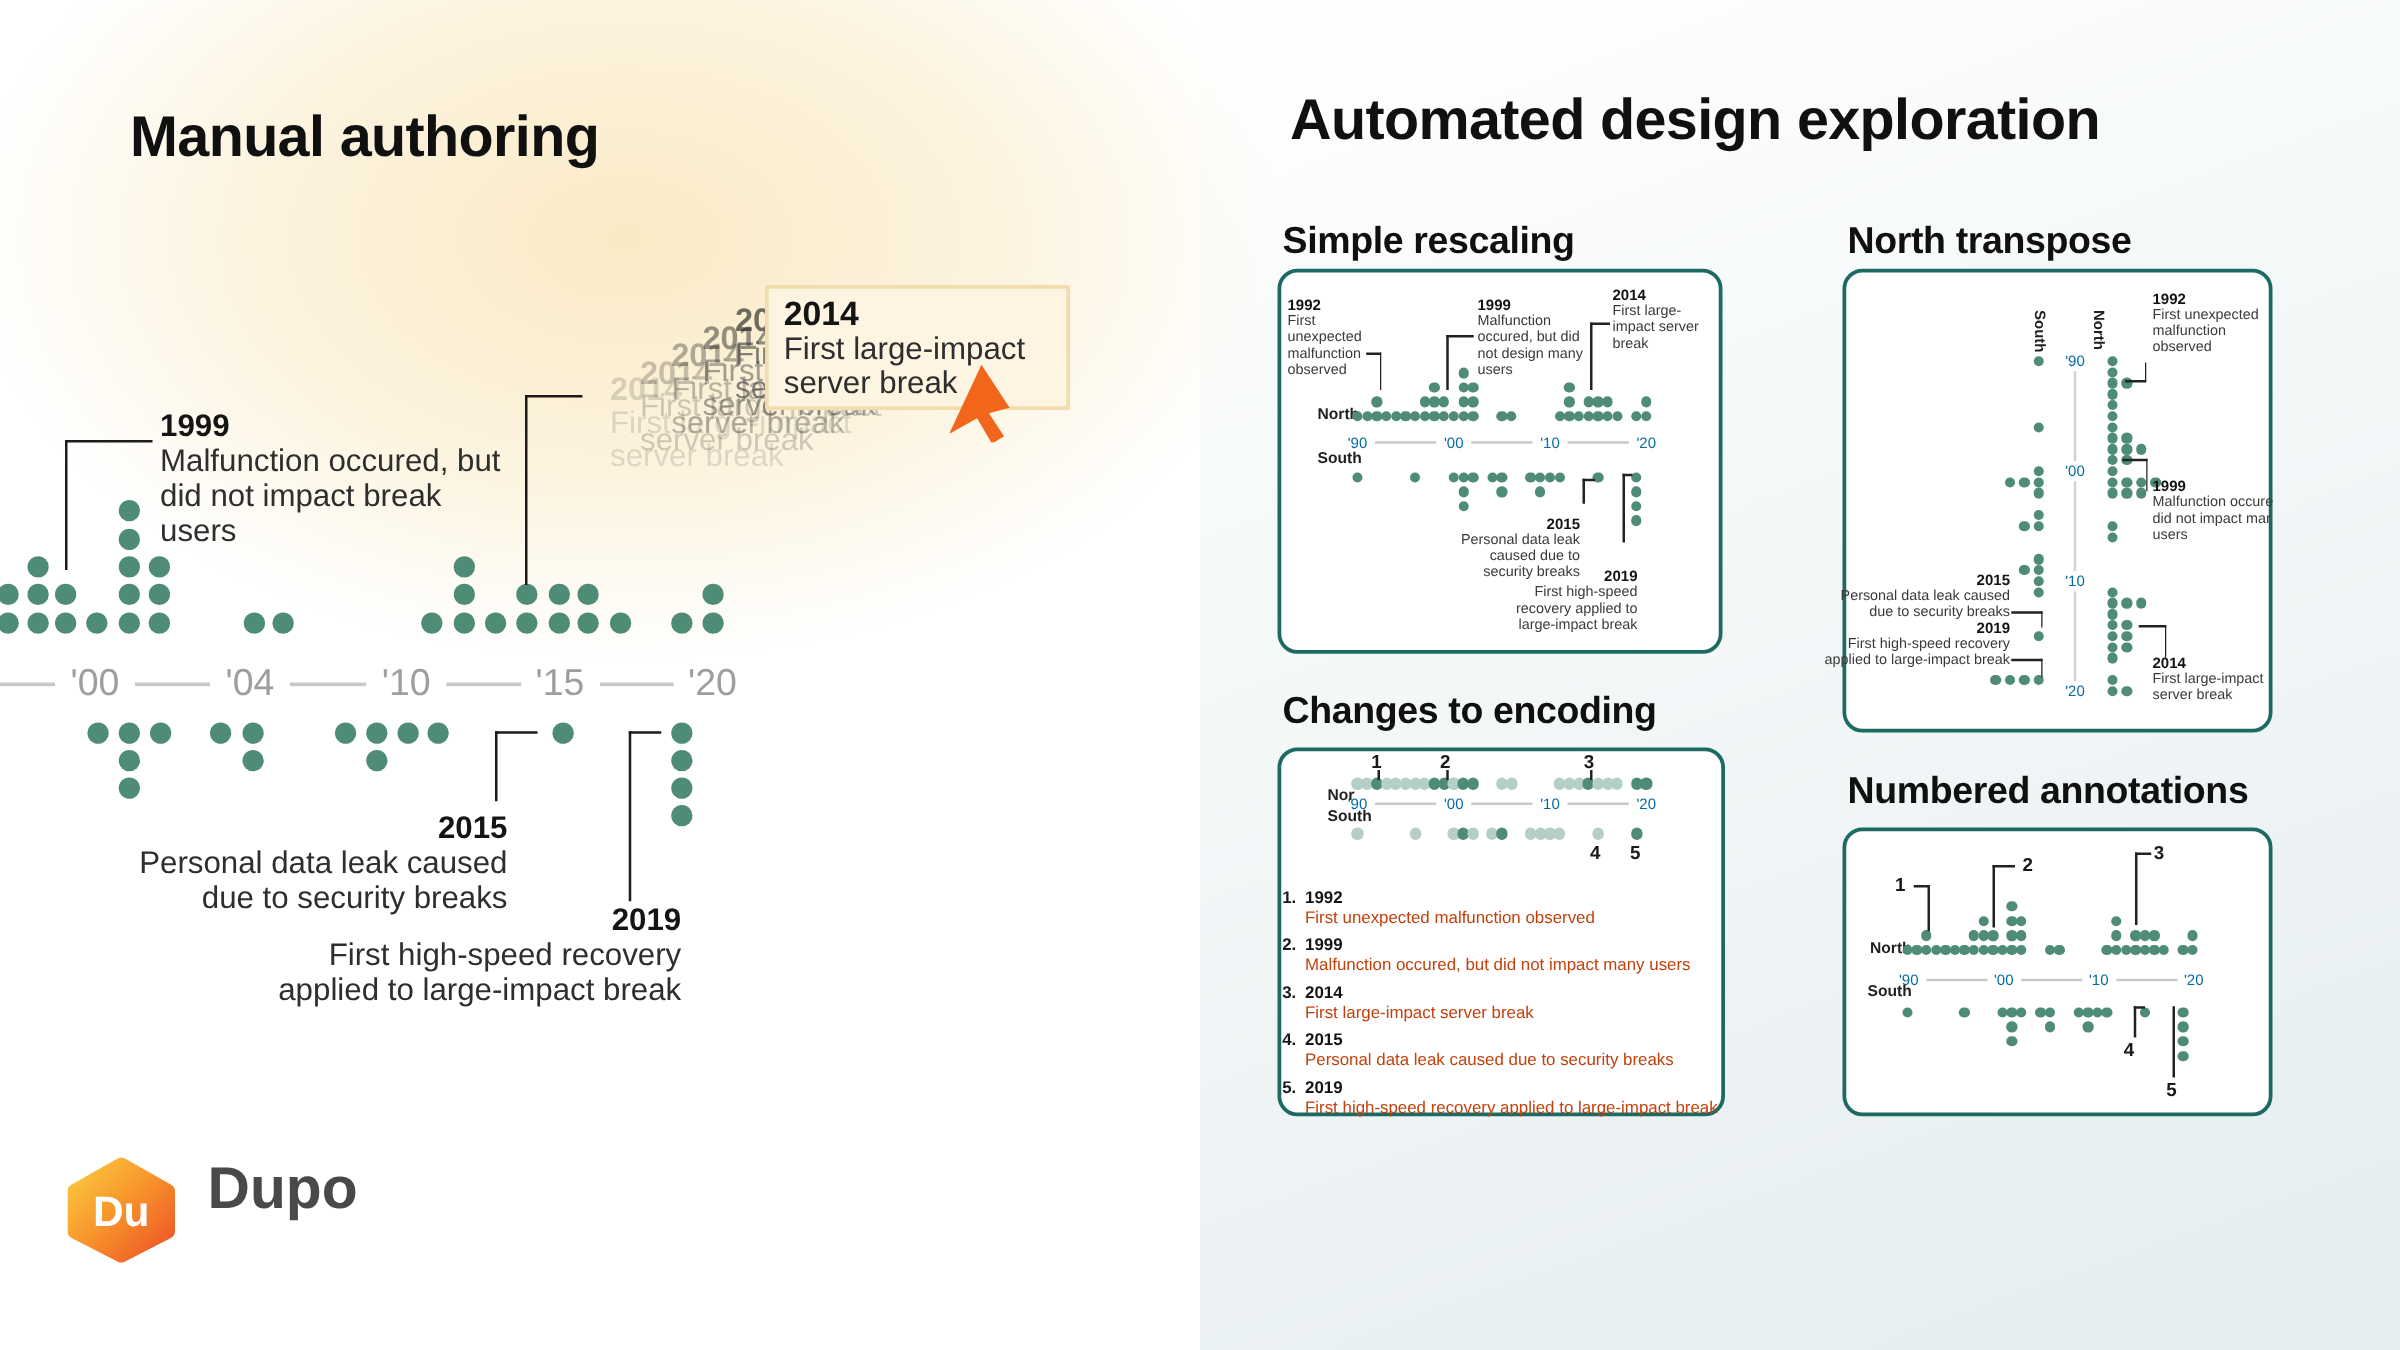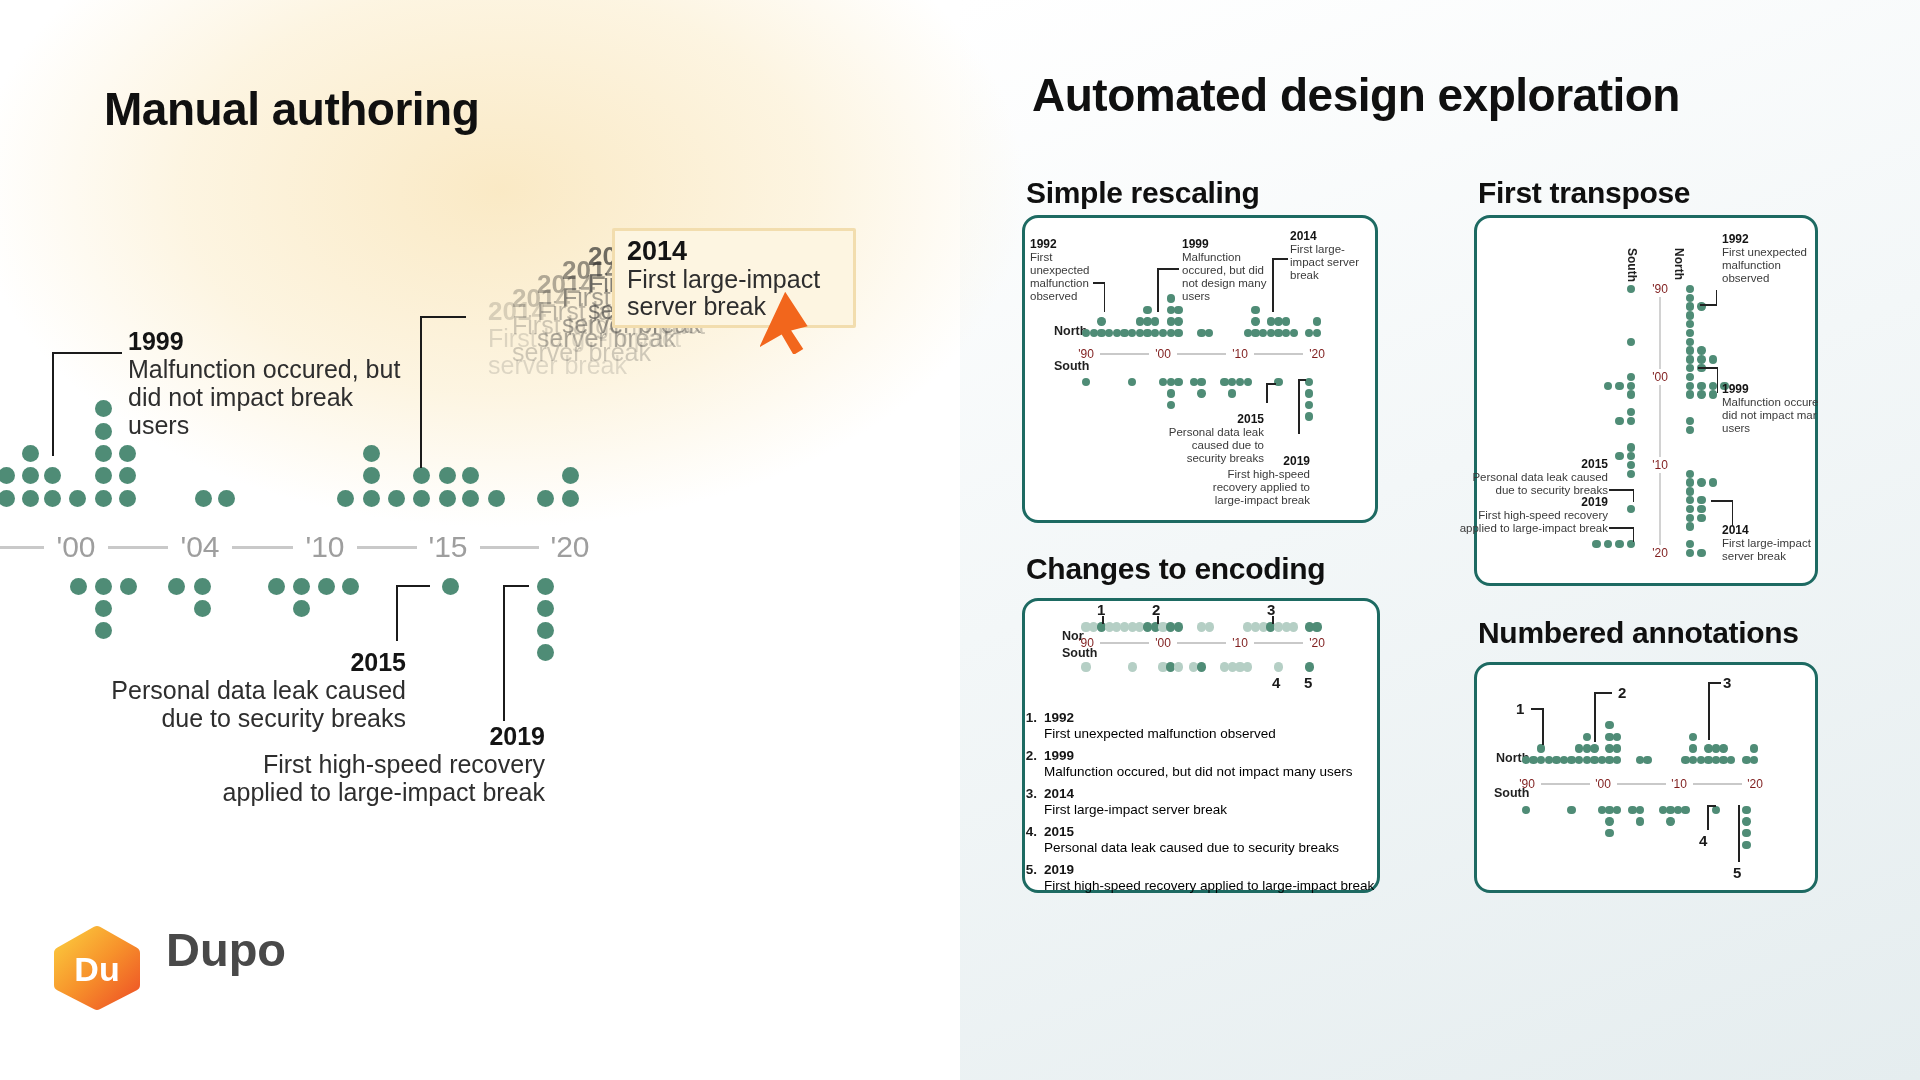--- a/index.html
+++ b/index.html
@@ -9,37 +9,37 @@
   .bg-cool{position:absolute;left:960px;top:0;width:960px;height:1080px;
            background:linear-gradient(160deg,#ffffff 0%,#f3f7f8 45%,#e5edef 100%);}
   .bg-glow{position:absolute;left:-200px;top:-260px;width:1400px;height:900px;
            background:radial-gradient(closest-side,rgba(250,233,196,0.98) 0%,rgba(252,241,215,0.75) 45%,rgba(255,255,255,0) 75%);}
   .title{position:absolute;font-size:46px;font-weight:700;color:#101010;letter-spacing:-0.5px;white-space:nowrap;}
   .panel-title{position:absolute;font-size:30px;font-weight:700;color:#101010;letter-spacing:-0.3px;white-space:nowrap;}
   .panel{position:absolute;background:#ffffff;border:3px solid #1d6a62;border-radius:16px;overflow:hidden;}
   .dot{position:absolute;border-radius:50%;}
   .seg{position:absolute;}
   .axis-lab{position:absolute;color:#9e9e9e;font-size:30px;transform:translate(-50%,-50%);white-space:nowrap;}
-  .mini-lab{position:absolute;color:#7f1d1d;font-size:12px;transform:translate(-50%,-50%);white-space:nowrap;}
+  .mini-lab{position:absolute;color:#0369a1;font-size:12px;transform:translate(-50%,-50%);white-space:nowrap;}
   .ns-lab{position:absolute;font-size:12.5px;font-weight:700;color:#1f1f1f;white-space:nowrap;}
   .ann{position:absolute;font-size:25px;line-height:28px;color:#2e2e2e;white-space:nowrap;}
   .ann b{display:block;font-size:25px;color:#141414;}
   .mini-ann{position:absolute;font-size:11.5px;line-height:13px;color:#3a3a3a;white-space:nowrap;}
   .mini-ann b{display:block;font-size:12px;color:#141414;}
   .num{position:absolute;font-size:15px;font-weight:700;color:#1a1a1a;white-space:nowrap;}
   .ghost{position:absolute;font-size:25px;line-height:27px;color:#3f3f3f;white-space:nowrap;}
   .ghost b{display:block;font-size:26px;color:#222222;}
   #drag-box{position:absolute;left:612px;top:228px;width:214px;padding:5px 12px;
             background:#fdf5e1;border:3px solid #f2ddae;border-radius:2px;}
   #drag-box .yr{font-size:27px;line-height:30px;font-weight:700;color:#141414;}
   #drag-box .ln{font-size:25px;line-height:27px;color:#2e2e2e;white-space:nowrap;}
   #cursor{position:absolute;left:760px;top:292px;}
   .list-num{position:absolute;left:1021px;width:16px;font-size:13.5px;font-weight:700;color:#1a1a1a;text-align:right;}
   .list-year{position:absolute;left:1044px;font-size:13.5px;font-weight:700;color:#141414;}
-  .list-desc{position:absolute;left:1044px;font-size:13.5px;color:#000000;white-space:nowrap;}
+  .list-desc{position:absolute;left:1044px;font-size:13.5px;color:#c2410c;white-space:nowrap;}
   #logo-mark{position:absolute;left:54px;top:925px;}
   #logo-name{position:absolute;left:166px;top:922px;font-size:47px;font-weight:700;color:#494949;}
   #logo-tag{position:absolute;left:166px;top:986px;font-size:28px;color:#4e4e4e;white-space:nowrap;}
   .vlab{position:absolute;font-size:12px;font-weight:700;color:#1f1f1f;writing-mode:vertical-rl;white-space:nowrap;}
   .axlab-bg{background:#ffffff;padding:1px 0;}
 </style>
 </head>
 <body>
 
 <div id="stage">
@@ -167,21 +167,21 @@
     <div class="ln">First large-impact</div>
     <div class="ln">server break</div>
   </div>
   <div id="cursor">
     <svg width="52" height="62" viewBox="0 0 26 31">
       <path d="M11 0 L1 29 L11.5 21.5 L18.5 31 L23 27.5 L16 19 L24 16 Z" fill="#f2661c" transform="rotate(6 13 15)"></path>
     </svg>
   </div>
 
   <div class="panel-title" style="left:1026px;top:176px;">Simple rescaling</div>
-  <div class="panel-title" style="left:1478px;top:176px;">First transpose</div>
+  <div class="panel-title" style="left:1478px;top:176px;">North transpose</div>
   <div class="panel-title" style="left:1478px;top:616px;">Numbered annotations</div>
   <div class="panel-title" style="left:1026px;top:552px;">Changes to encoding</div>
 
   <div class="panel" id="panel-p1" style="left: 1022px; top: 215px; width: 350px; height: 302px;"></div>
   <div class="panel" id="panel-p2" style="left: 1474px; top: 215px; width: 338px; height: 365px;"></div>
   <div class="panel" id="panel-p3" style="left: 1022px; top: 598px; width: 352px; height: 289px;"></div>
   <div class="panel" id="panel-p4" style="left: 1474px; top: 662px; width: 338px; height: 225px;"></div>
 
   <div id="auto-layer">
       <div class="mini-lab" style="left: 1086px; top: 354px; position: absolute;">'90</div>

